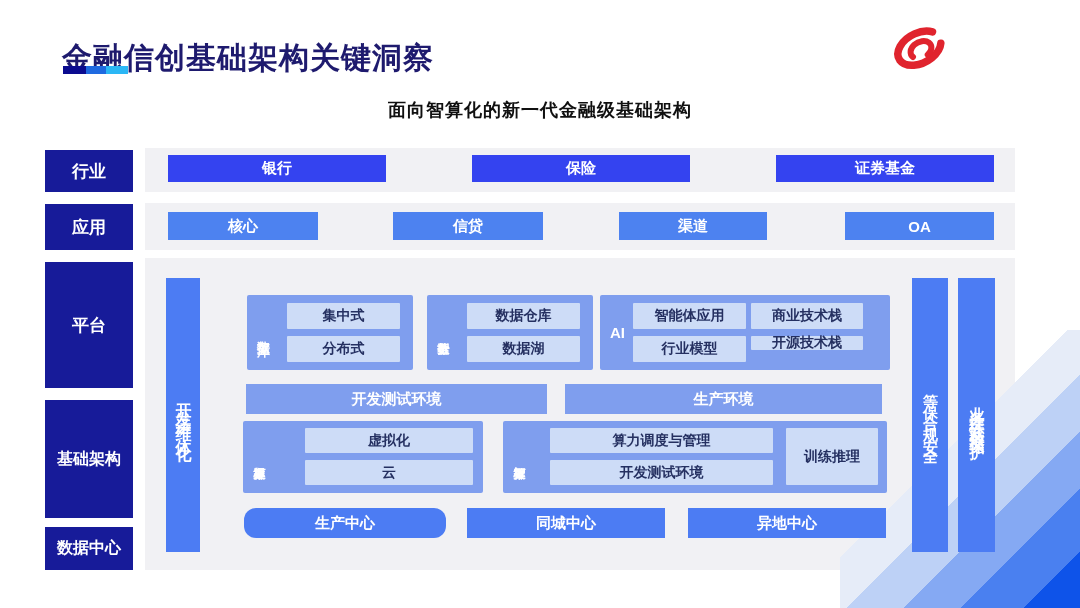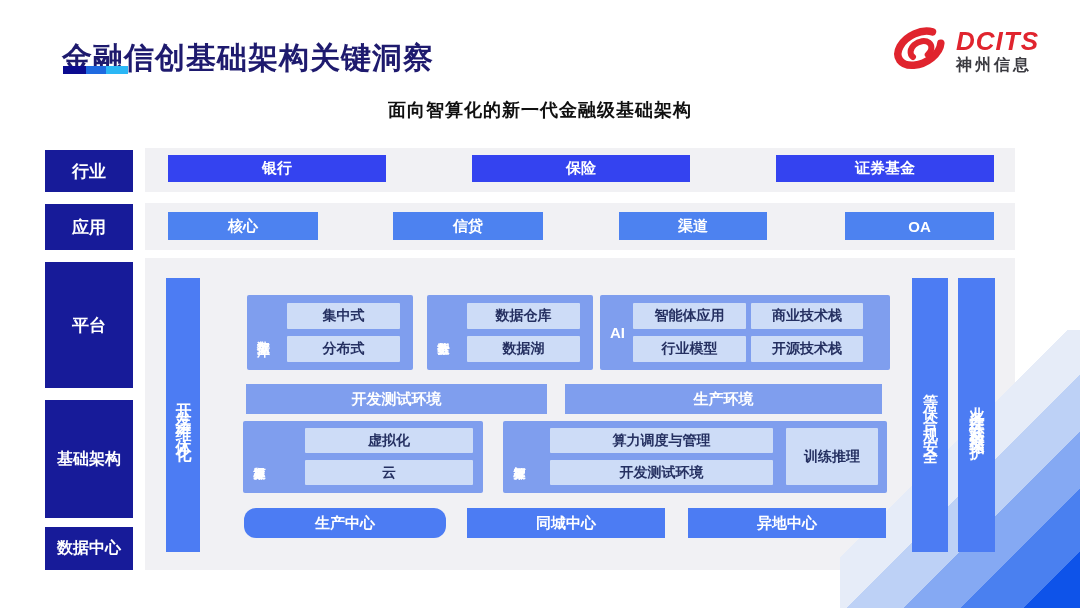--- a/index.html
+++ b/index.html
@@ -59,24 +59,20 @@
   <span class="u3"></span>
 </div>
 
 <div class="abs logo">
   <svg class="logo-mark" viewBox="0 0 62 56">
     <g transform="rotate(-28 30 28)">
       <path d="M 50 17 A 23 15 0 1 0 52 31" stroke="#e0242e" stroke-width="7.5" fill="none" stroke-linecap="round"></path>
       <path d="M 21 30 A 11 8 0 1 1 35 35" stroke="#e0242e" stroke-width="6" fill="none" stroke-linecap="round"></path>
     </g>
   </svg>
-  <div class="logo-text">
-    <span class="logo-brand">DCITS</span>
-    <span class="logo-company">神州信息</span>
-  </div>
 </div>
 
 <div class="abs subtitle">面向智算化的新一代金融级基础架构</div>
 
 <div class="abs navy" style="left:45px;top:150px;width:88px;height:42px;font-size:17px;">行业</div>
 <div class="abs navy" style="left:45px;top:204px;width:88px;height:46px;font-size:17px;">应用</div>
 <div class="abs navy" style="left:45px;top:262px;width:88px;height:126px;font-size:17px;">平台</div>
 <div class="abs navy" style="left:45px;top:400px;width:88px;height:118px;font-size:16px;">基础架构</div>
 <div class="abs navy" style="left:45px;top:527px;width:88px;height:43px;font-size:16px;">数据中心</div>
 
@@ -105,21 +101,21 @@
 <div class="abs group" style="left:427px;top:295px;width:166px;height:75px;"></div>
 <div class="abs vlabel" style="left:432px;top:295px;width:22px;height:75px;font-size:12px;">数据分析</div>
 <div class="abs inner" style="left:467px;top:303px;width:113px;height:26px;">数据仓库</div>
 <div class="abs inner" style="left:467px;top:336px;width:113px;height:26px;">数据湖</div>
 
 <div class="abs group" style="left:600px;top:295px;width:290px;height:75px;"></div>
 <div class="abs ailabel" style="left:610px;top:295px;height:75px;">AI</div>
 <div class="abs inner" style="left:633px;top:303px;width:113px;height:26px;">智能体应用</div>
 <div class="abs inner" style="left:751px;top:303px;width:112px;height:26px;">商业技术栈</div>
 <div class="abs inner" style="left:633px;top:336px;width:113px;height:26px;">行业模型</div>
-<div class="abs inner" style="left:751px;top:336px;width:112px;height:26px;">开源技术栈</div>
+<div class="abs inner" style="left:751px;top:336px;width:112px;height:14px;">开源技术栈</div>
 
 <div class="abs bluebox envbar" style="left:246px;top:384px;width:301px;height:30px;">开发测试环境</div>
 <div class="abs bluebox envbar" style="left:565px;top:384px;width:317px;height:30px;">生产环境</div>
 
 <div class="abs group" style="left:243px;top:421px;width:240px;height:72px;"></div>
 <div class="abs vlabel" style="left:248px;top:421px;width:22px;height:72px;font-size:12px;">通算框架</div>
 <div class="abs inner" style="left:305px;top:428px;width:168px;height:25px;">虚拟化</div>
 <div class="abs inner" style="left:305px;top:460px;width:168px;height:25px;">云</div>
 
 <div class="abs group" style="left:503px;top:421px;width:384px;height:72px;"></div>

